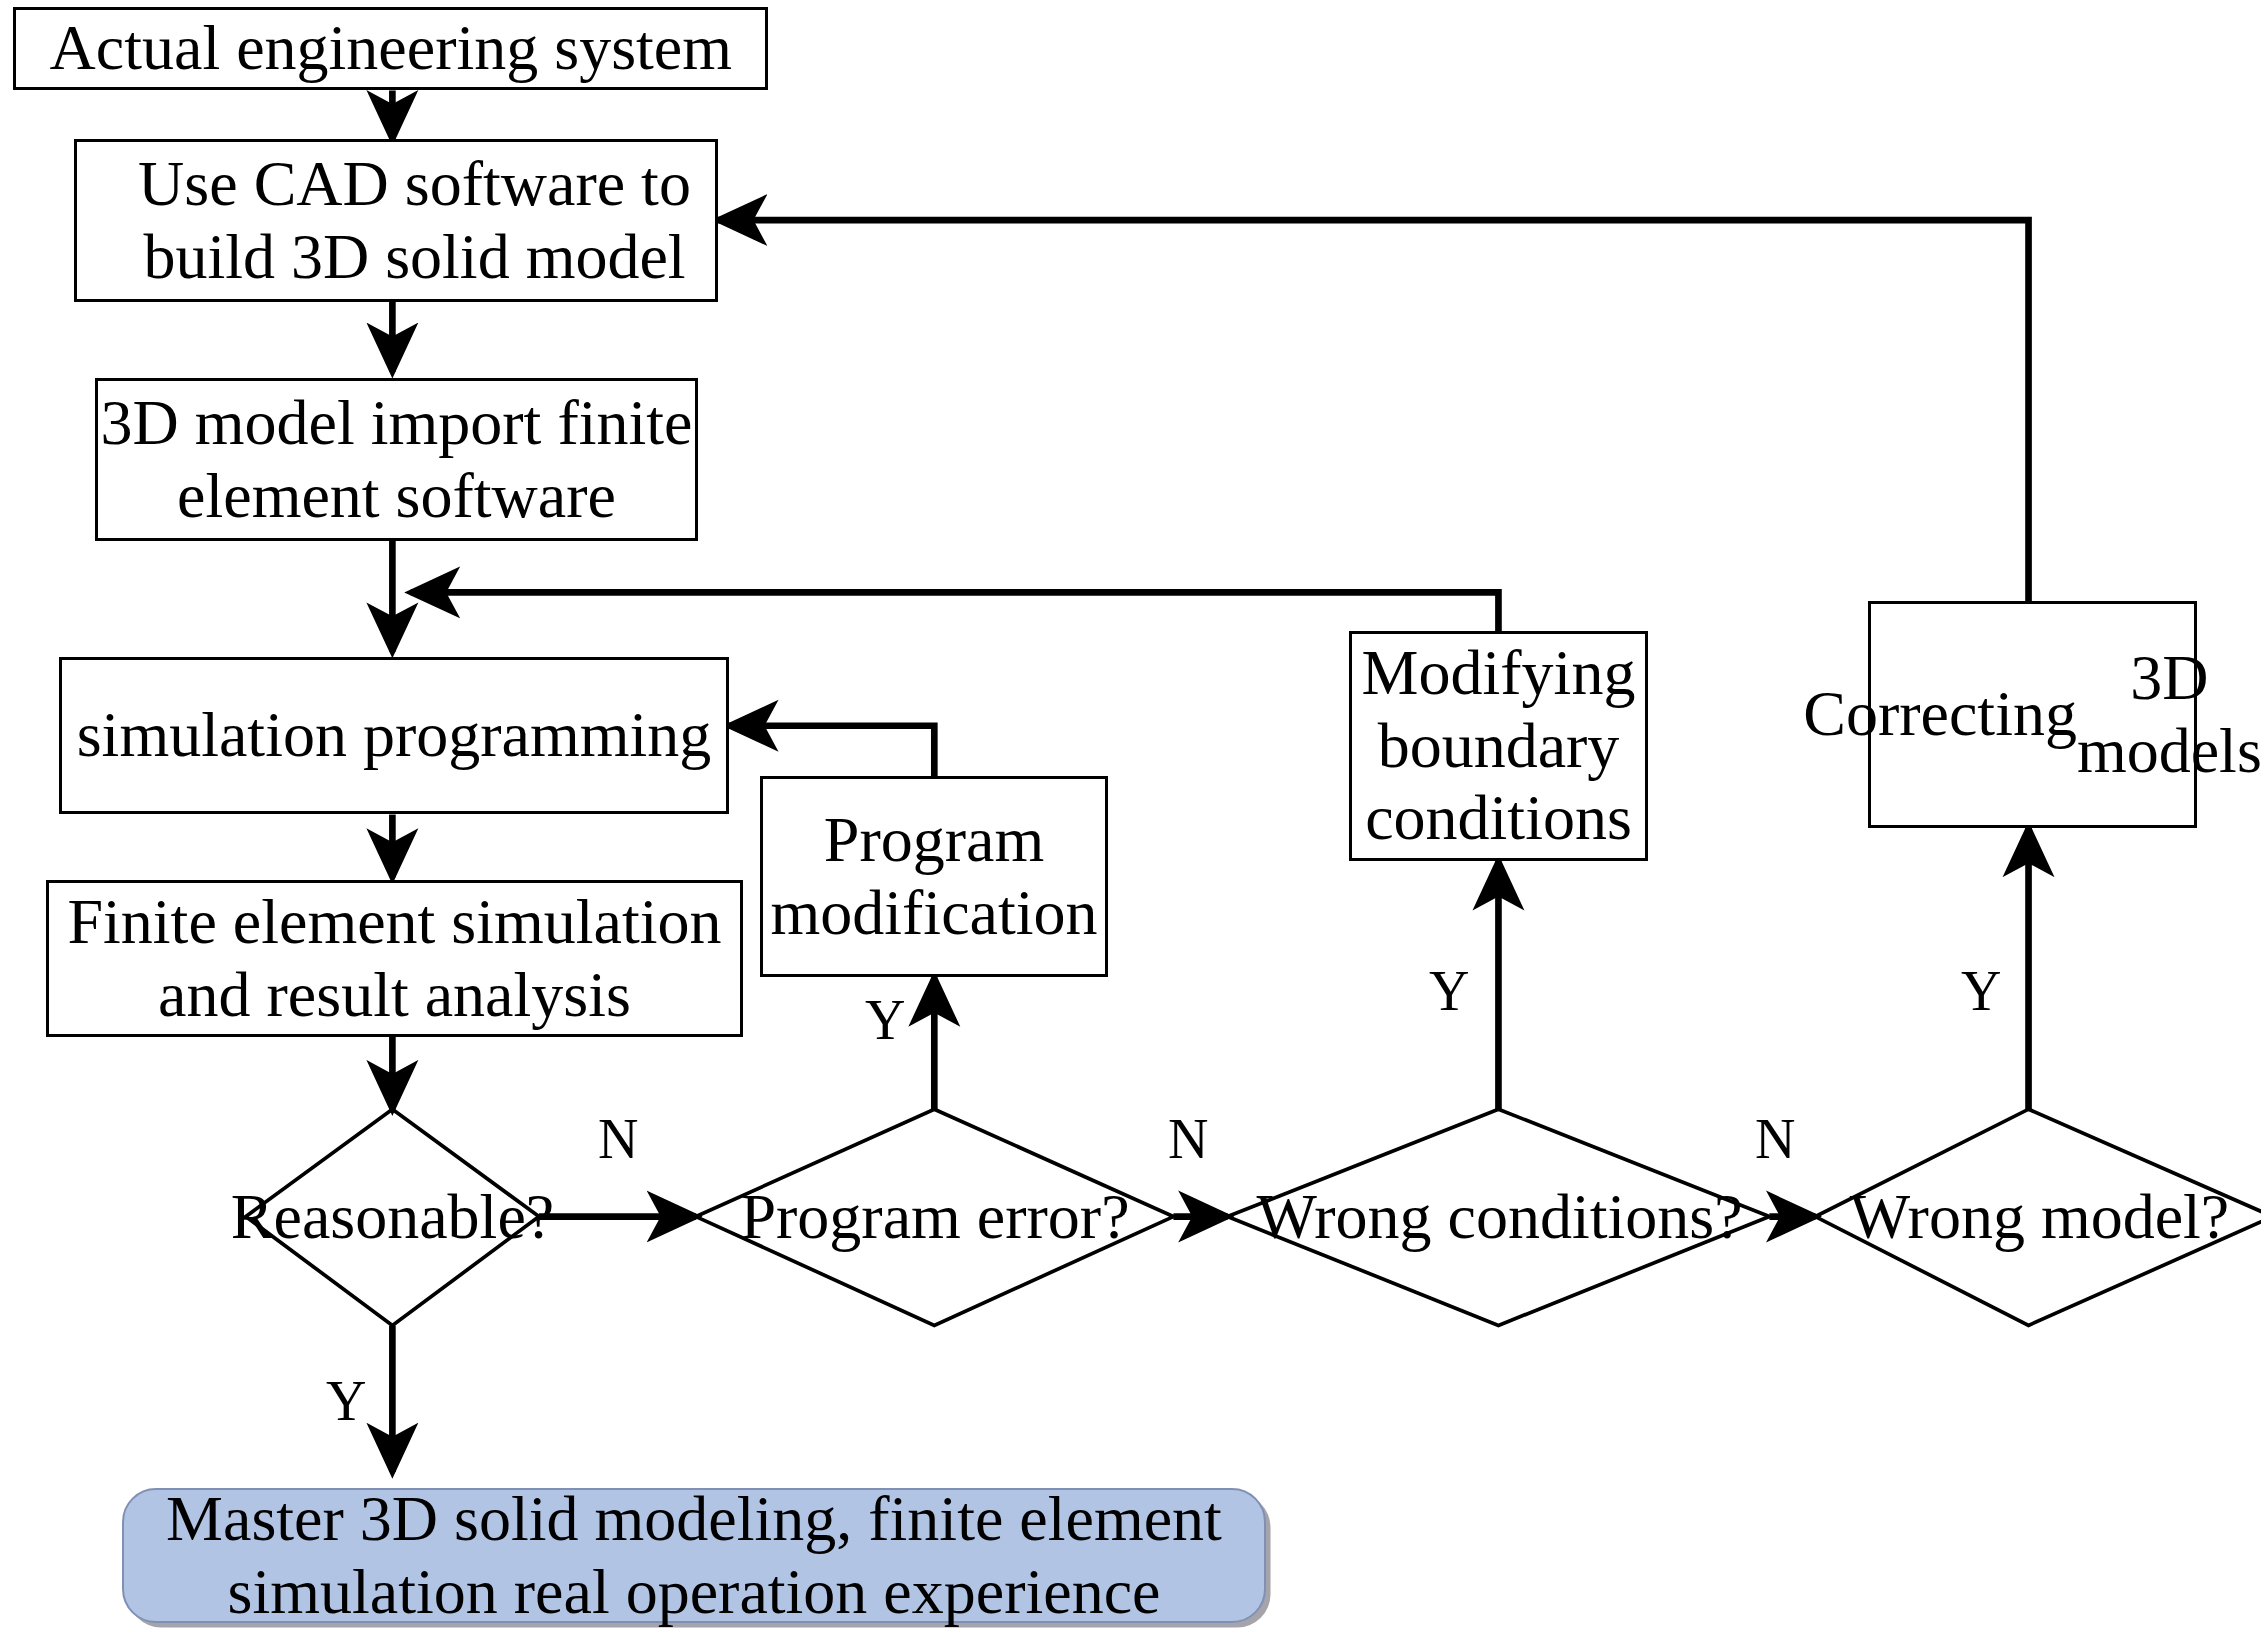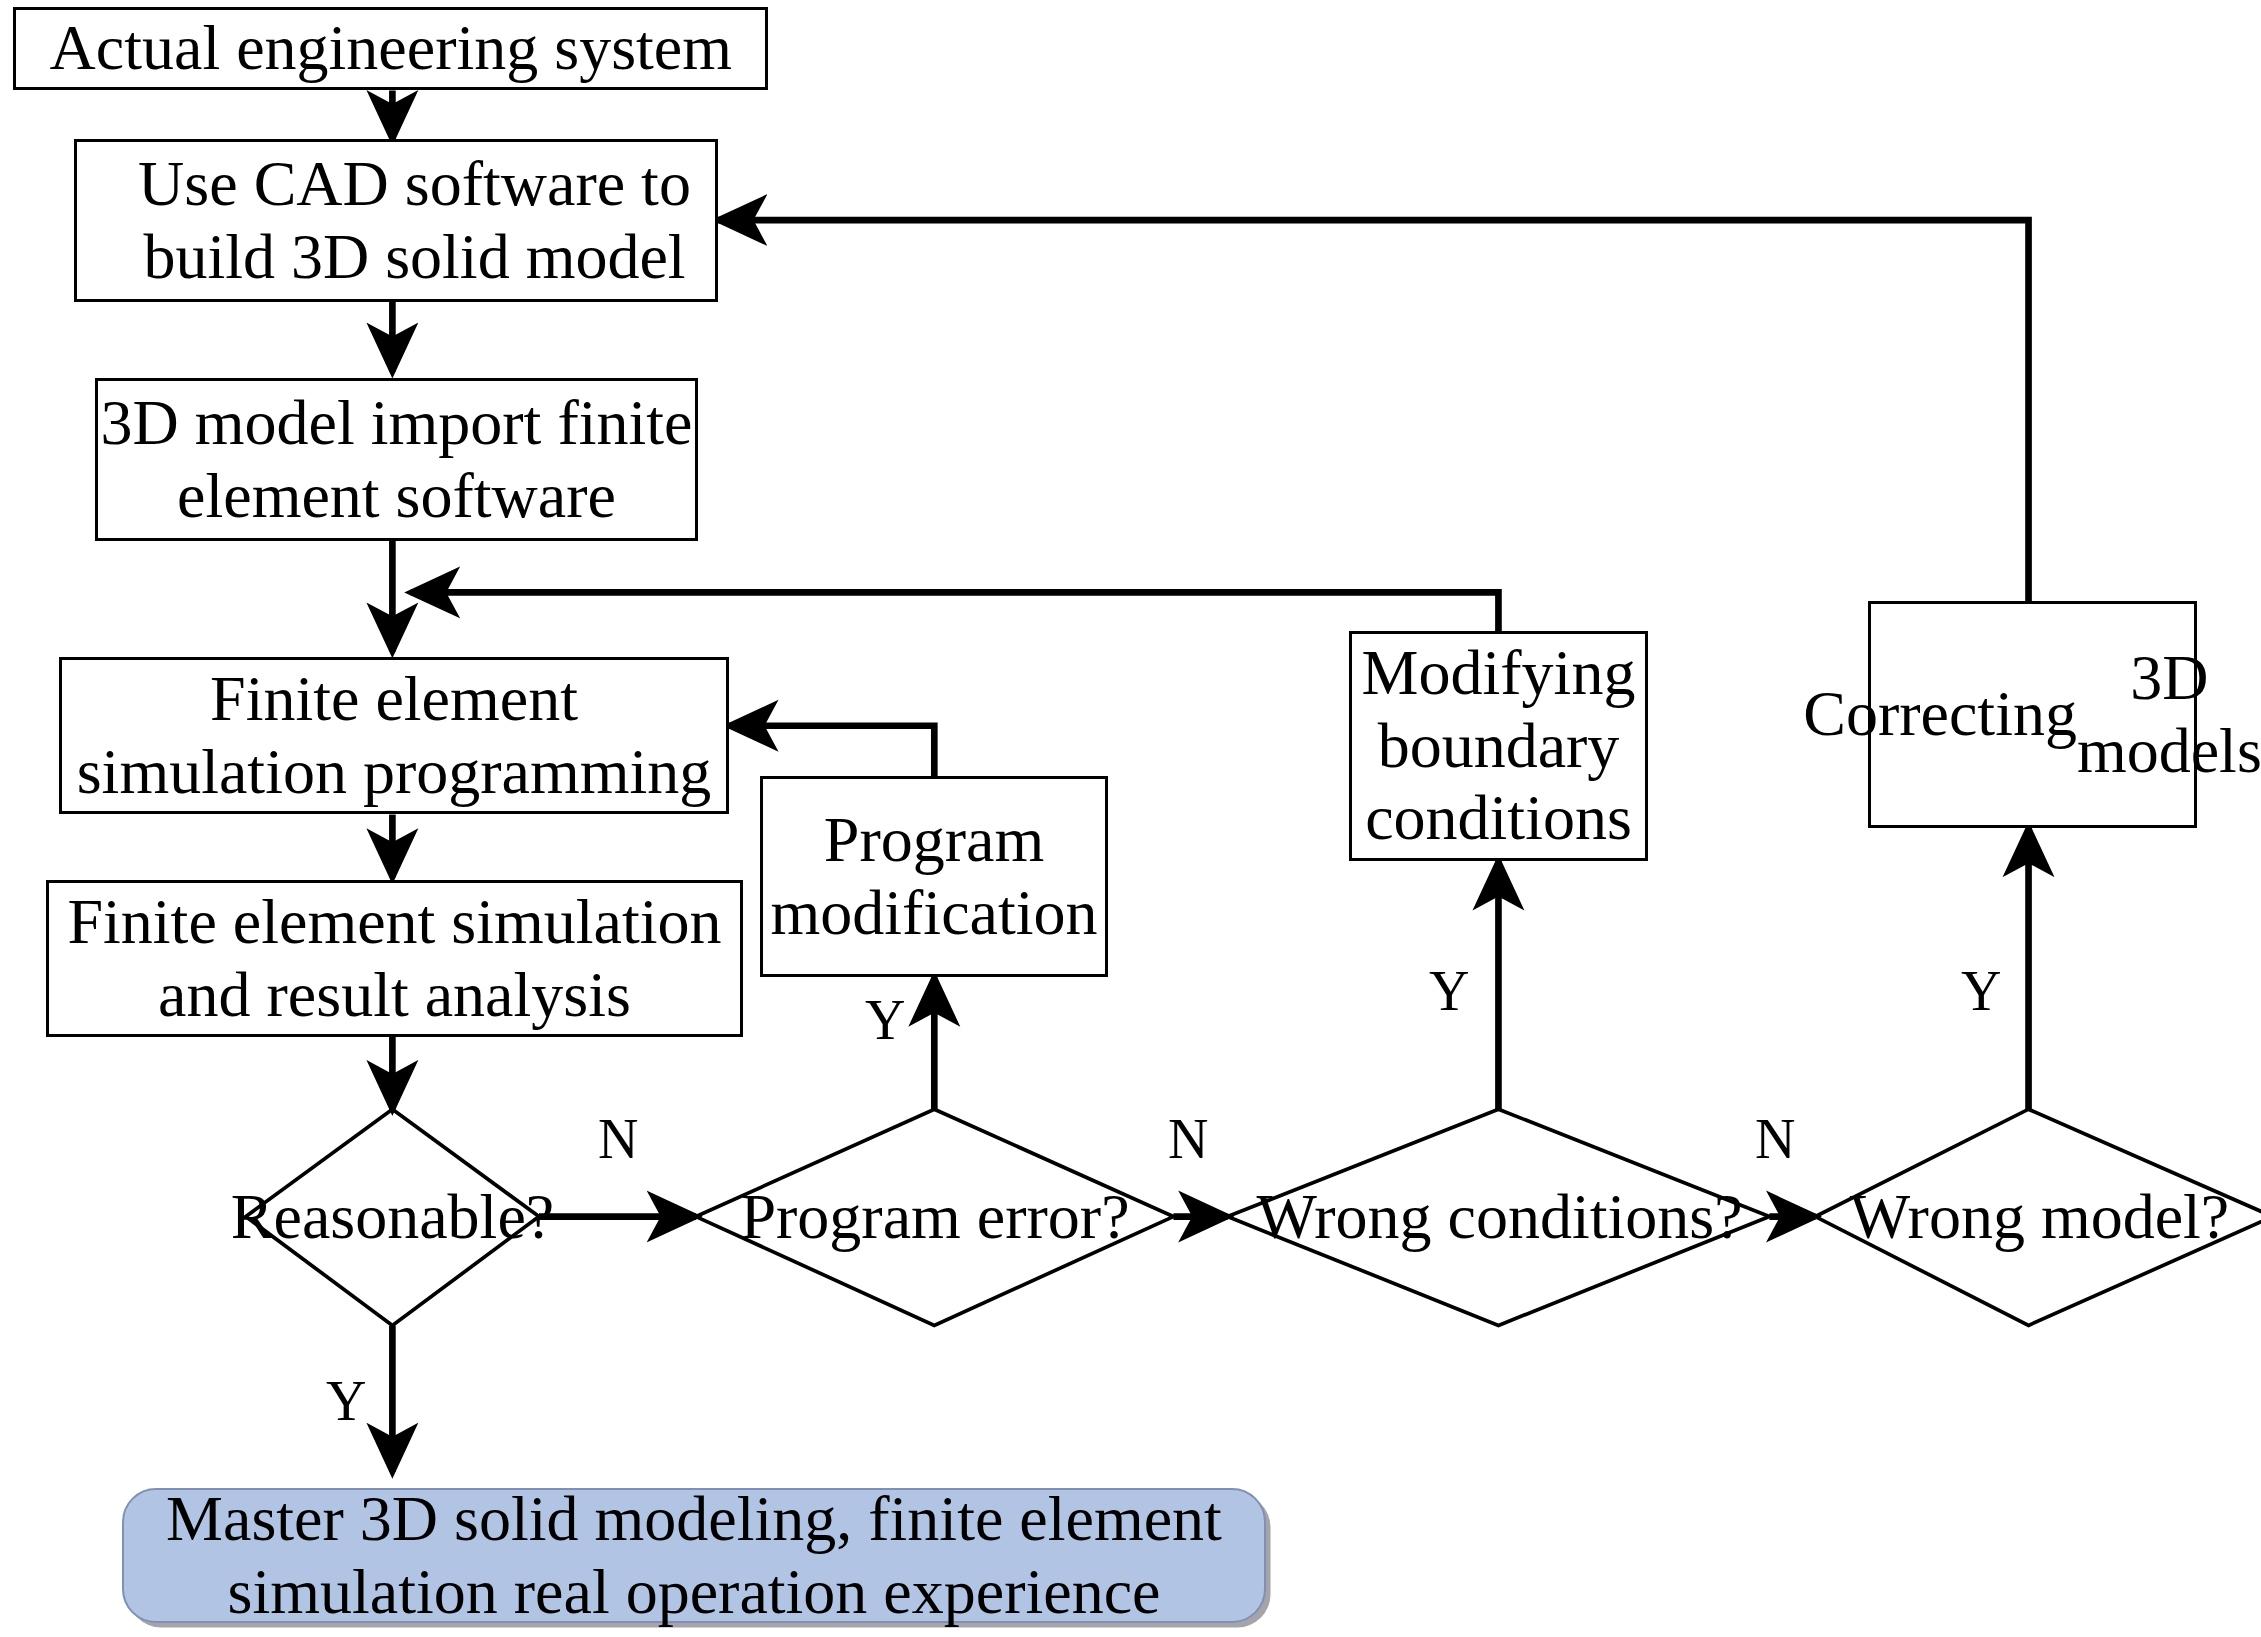--- a/index.html
+++ b/index.html
@@ -131,21 +131,20 @@
     <span>Use CAD software to</span>
     <span>build 3D solid model</span>
   </div>
 
   <div class="node proc t64" style="left:95px; top:378px; width:603px; height:163px; flex-direction:column;">
     <span>3D model import finite</span>
     <span>element software</span>
   </div>
 
   <div class="node proc t64" style="left:59px; top:657px; width:670px; height:157px; flex-direction:column;">
-    <span>Finite element</span>
     <span>simulation programming</span>
   </div>
 
   <div class="node proc t64" style="left:46px; top:880px; width:697px; height:157px; flex-direction:column;">
     <span>Finite element simulation</span>
     <span>and result analysis</span>
   </div>
 
   <div class="node proc t64" style="left:760px; top:776px; width:348px; height:201px; flex-direction:column;">
     <span>Program</span>

